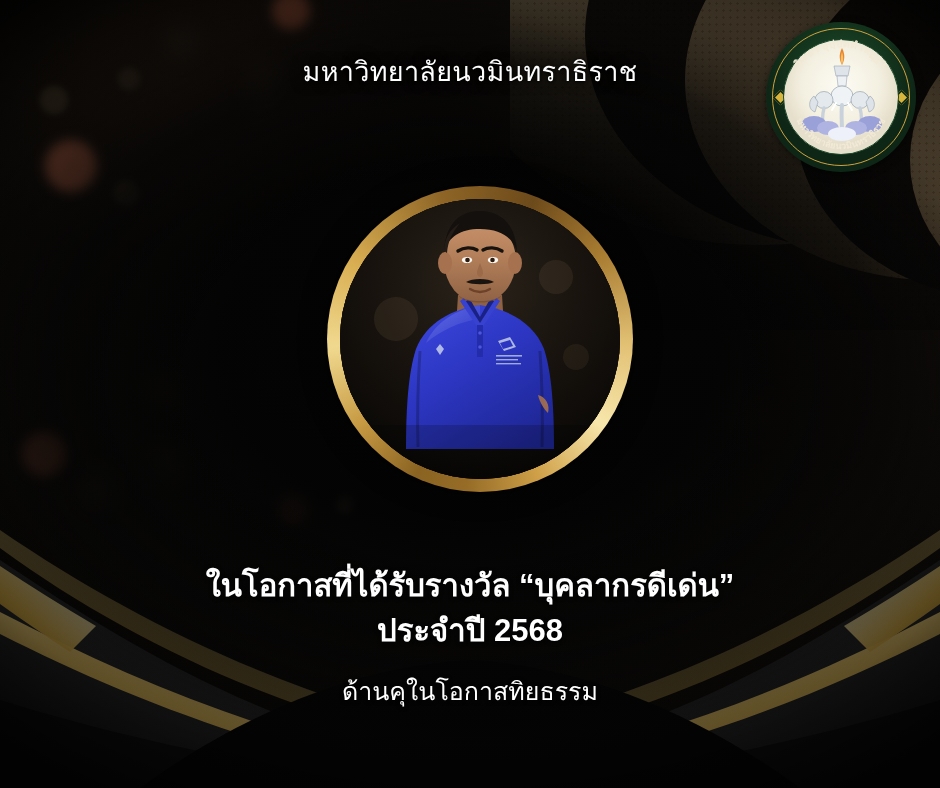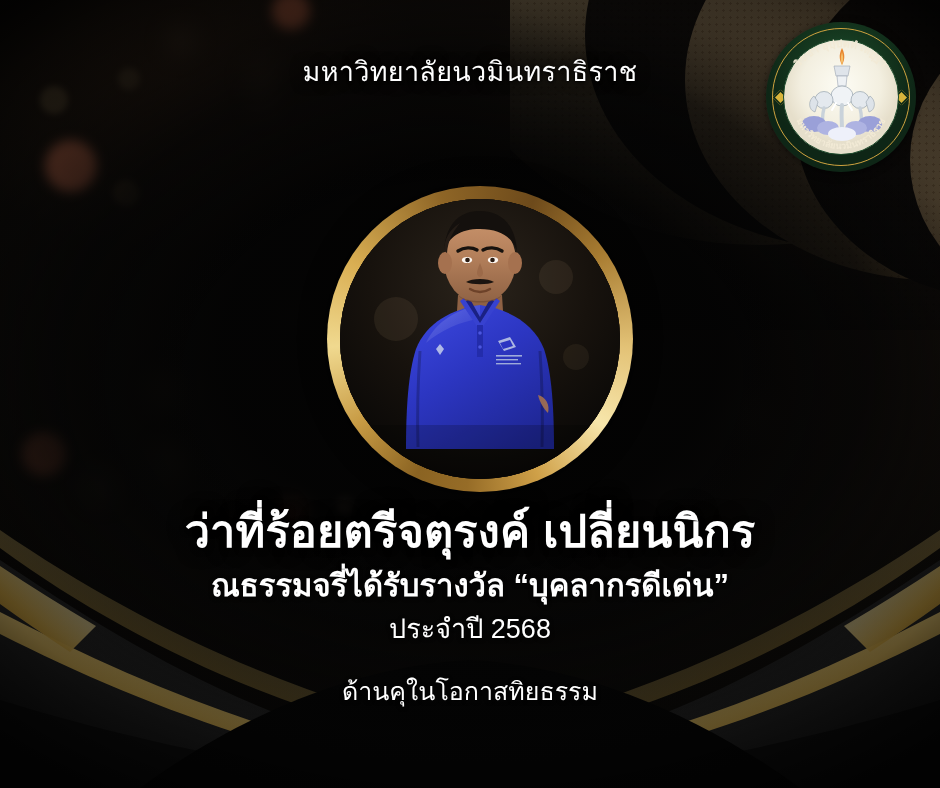--- a/index.html
+++ b/index.html
@@ -214,22 +214,22 @@
     text-shadow:0 2px 6px rgba(0,0,0,.98), 0 0 20px rgba(0,0,0,.85);
   }
   .t-award{
     top:570px;
     font-size:31px;
     font-weight:bold;
     text-shadow:0 1px 4px rgba(0,0,0,.96);
   }
   .t-year{
     top:615px;
-    font-size:27px;
-    font-weight:normal;
+    font-size:31px;
+    font-weight:bold;
     text-shadow:0 1px 4px rgba(0,0,0,.96);
   }
   .t-category{
     top:678px;
     font-size:25px;
     font-weight:normal;
     text-shadow:0 1px 4px rgba(0,0,0,.96);
   }
 </style>
 </head>
@@ -461,18 +461,17 @@
         <path d="M118,96 C126,104 154,104 162,96 C156,106 124,106 118,96 Z" fill="rgba(90,58,38,.40)"></path>
 
         <path d="M198,196 C206,198 210,206 208,214 C204,210 200,204 198,196 Z" fill="#a5714f" opacity=".9"></path>
 
         <rect y="226" width="280" height="54" fill="rgba(0,0,0,.18)"></rect>
       </svg>
     </div>
   </div>
 
   <div class="txt t-univ">มหาวิทยาลัยนวมินทราธิราช</div>
-  <div class="txt t-name">ว่าที่ร้อยตรีจตุรงค์  เปลี่ยนนิกร</div>
-  <div class="txt t-award">ณธรรมจรี่ได้รับรางวัล “บุคลากรดีเด่น”</div>
+  <div class="txt t-award">ในโอกาสที่ได้รับรางวัล “บุคลากรดีเด่น”</div>
   <div class="txt t-year">ประจำปี 2568</div>
   <div class="txt t-category">ด้านคุในโอกาสทิยธรรม</div>
 
 </div>
 
 </body></html>

